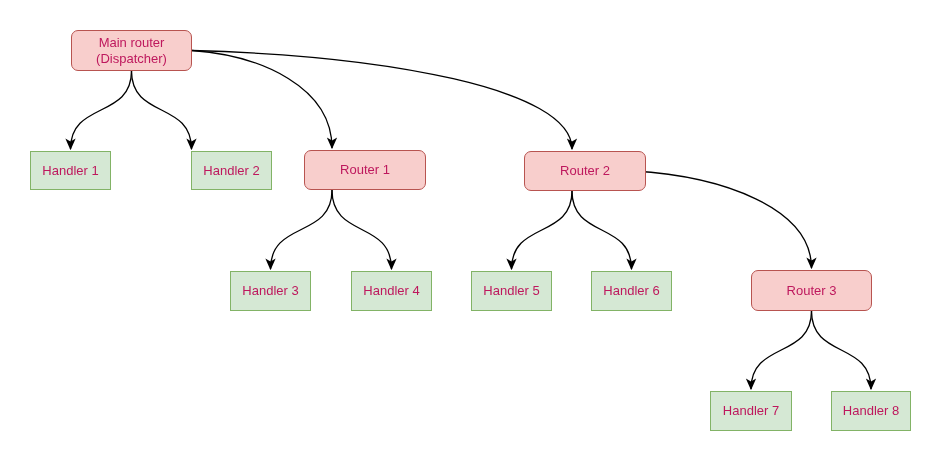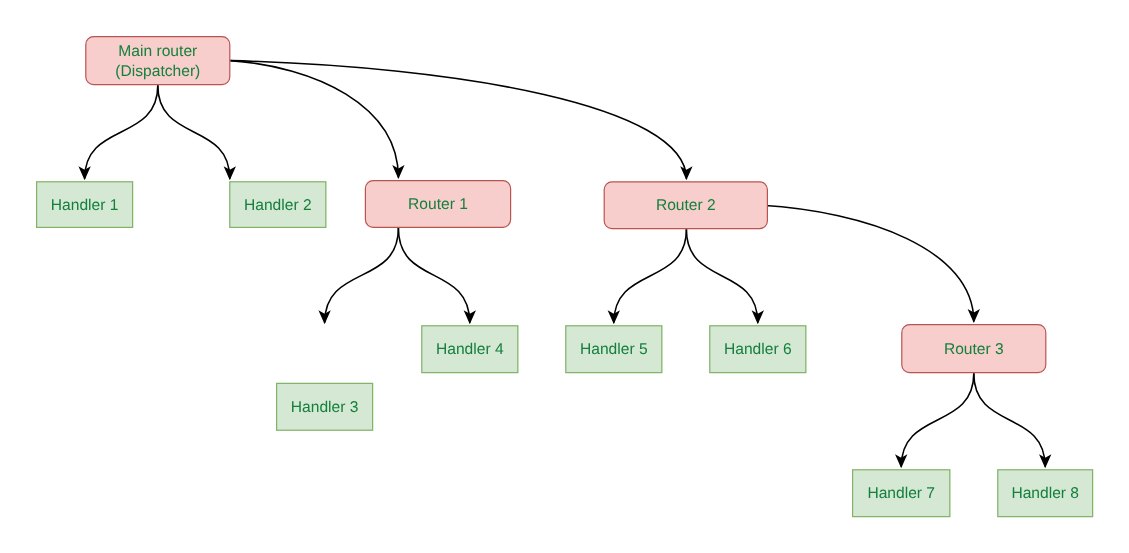--- a/index.html
+++ b/index.html
@@ -27,21 +27,21 @@
   .node{
     position:absolute;
     box-sizing:border-box;
     display:flex;
     flex-direction:column;
     align-items:center;
     justify-content:center;
     border:1px solid #000;
     font-size:13px;
     line-height:16px;
-    color:#15803d;
+    color:#be185d;
     text-align:center;
     white-space:nowrap;
   }
 </style>
 </head>
 <body>
 
 <div class="canvas">
   <svg class="edges" width="941" height="461" viewBox="0 0 941 461" xmlns="http://www.w3.org/2000/svg">
     <defs>
@@ -68,24 +68,24 @@
       </div>
       <div class="node" style="left: 30px; top: 151px; width: 81px; height: 39px; background: rgb(213, 232, 212); border-color: rgb(130, 179, 102); border-radius: 0px;">
         <div>Handler 1</div>
       </div>
       <div class="node" style="left: 151px; top: 151px; width: 81px; height: 39px; background: rgb(213, 232, 212); border-color: rgb(130, 179, 102); border-radius: 0px; margin-left: 40px;">
         <div>Handler 2</div>
       </div>
       <div class="node" style="left: 271px; top: 150px; width: 122px; height: 40px; background: rgb(248, 206, 204); border-color: rgb(184, 84, 80); border-radius: 7px; margin-left: 33px;">
         <div>Router 1</div>
       </div>
-      <div class="node" style="left: 503px; top: 151px; width: 137px; height: 40px; background: rgb(248, 206, 204); border-color: rgb(184, 84, 80); border-radius: 7px;">
+      <div class="node" style="left: 524px; top: 151px; width: 122px; height: 40px; background: rgb(248, 206, 204); border-color: rgb(184, 84, 80); border-radius: 7px;">
         <div>Router 2</div>
       </div>
-      <div class="node" style="left: 230px; top: 271px; width: 81px; height: 40px; background: rgb(213, 232, 212); border-color: rgb(130, 179, 102); border-radius: 0px; margin-top: 48px;">
+      <div class="node" style="left: 230px; top: 271px; width: 81px; height: 40px; background: rgb(213, 232, 212); border-color: rgb(130, 179, 102); border-radius: 0px;">
         <div>Handler 3</div>
       </div>
       <div class="node" style="left: 351px; top: 271px; width: 81px; height: 40px; background: rgb(213, 232, 212); border-color: rgb(130, 179, 102); border-radius: 0px;">
         <div>Handler 4</div>
       </div>
       <div class="node" style="left: 471px; top: 271px; width: 81px; height: 40px; background: rgb(213, 232, 212); border-color: rgb(130, 179, 102); border-radius: 0px;">
         <div>Handler 5</div>
       </div>
       <div class="node" style="left: 591px; top: 271px; width: 81px; height: 40px; background: rgb(213, 232, 212); border-color: rgb(130, 179, 102); border-radius: 0px;">
         <div>Handler 6</div>

